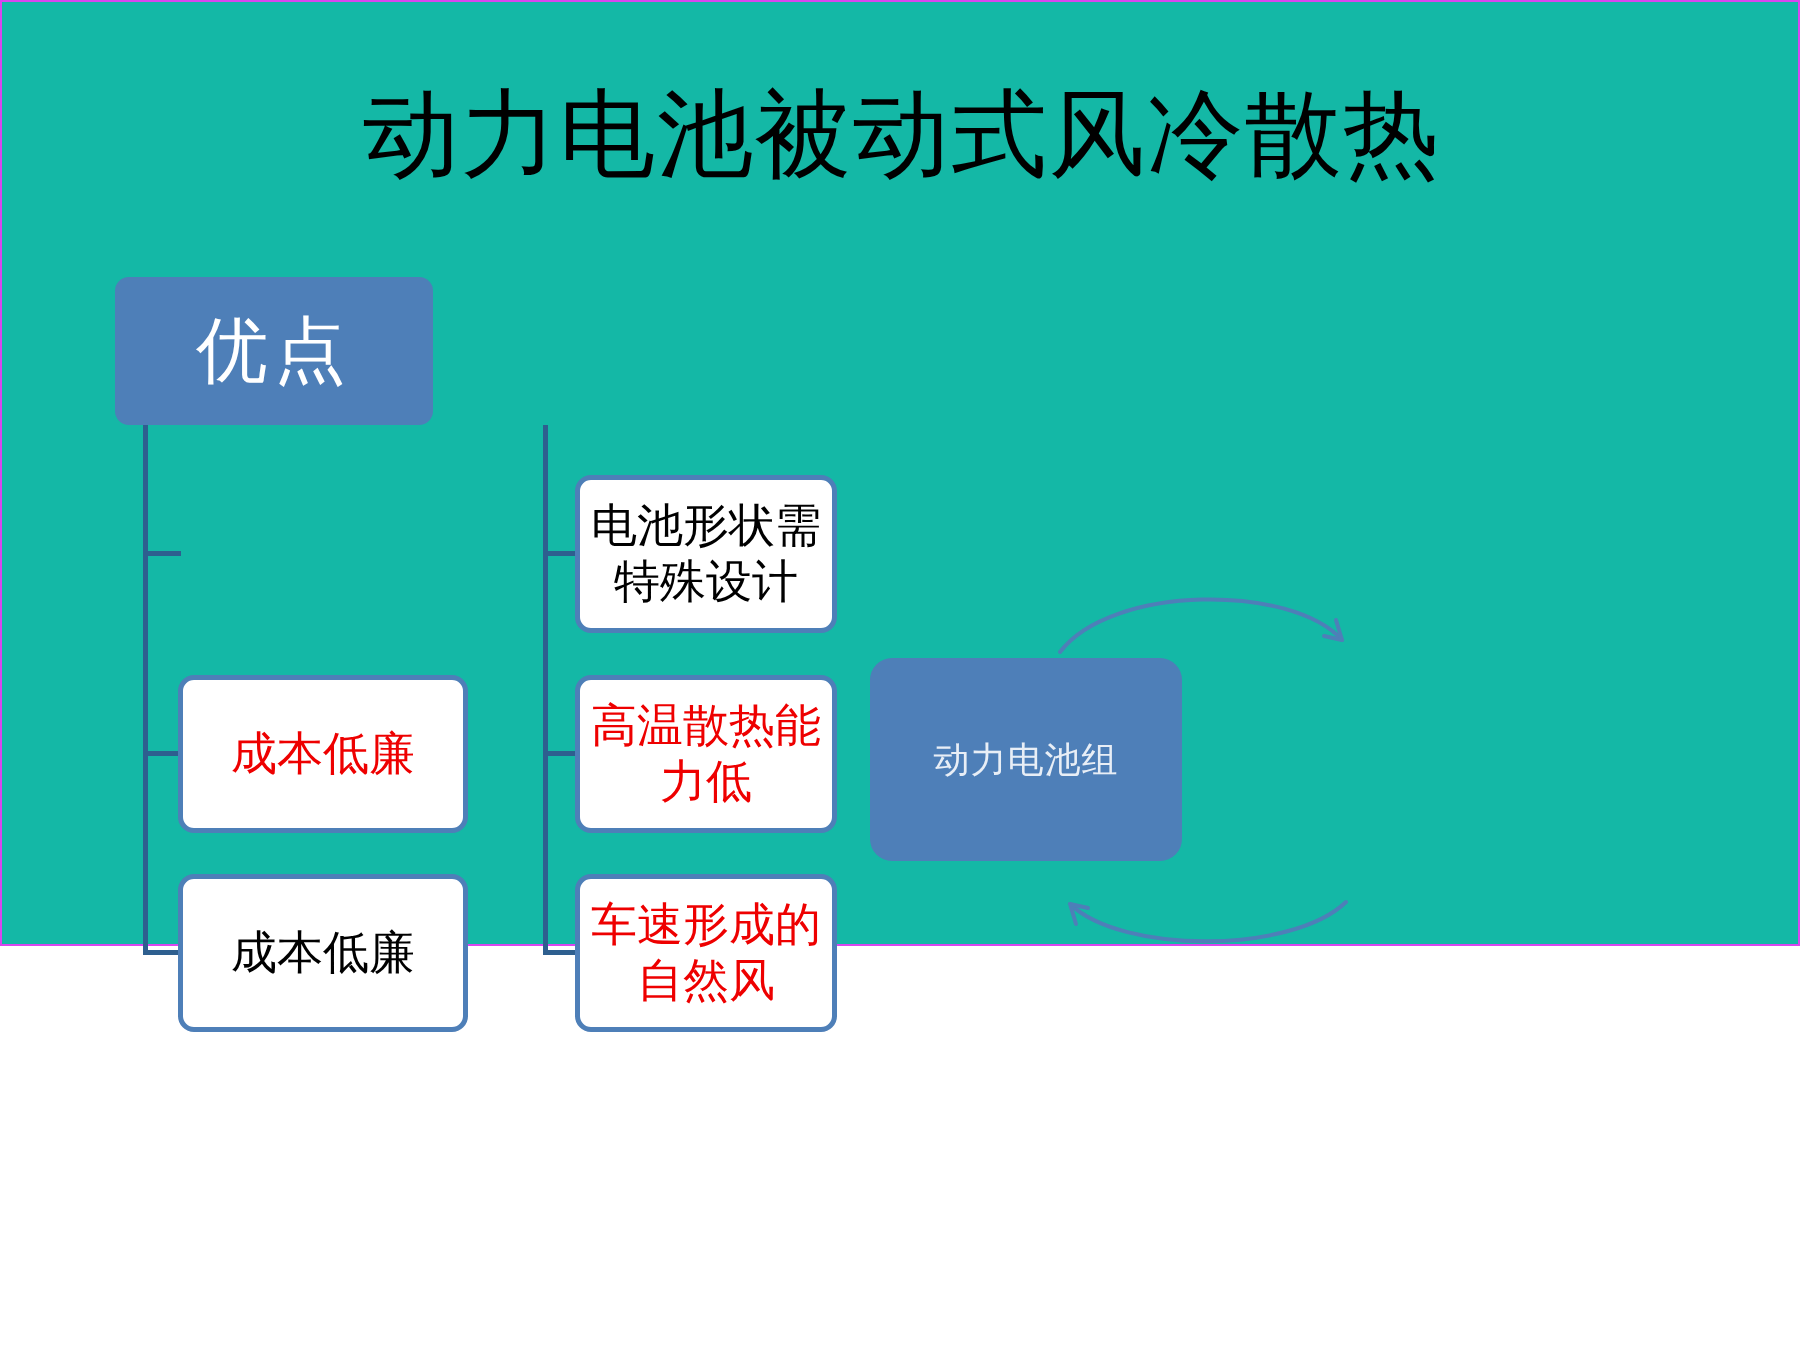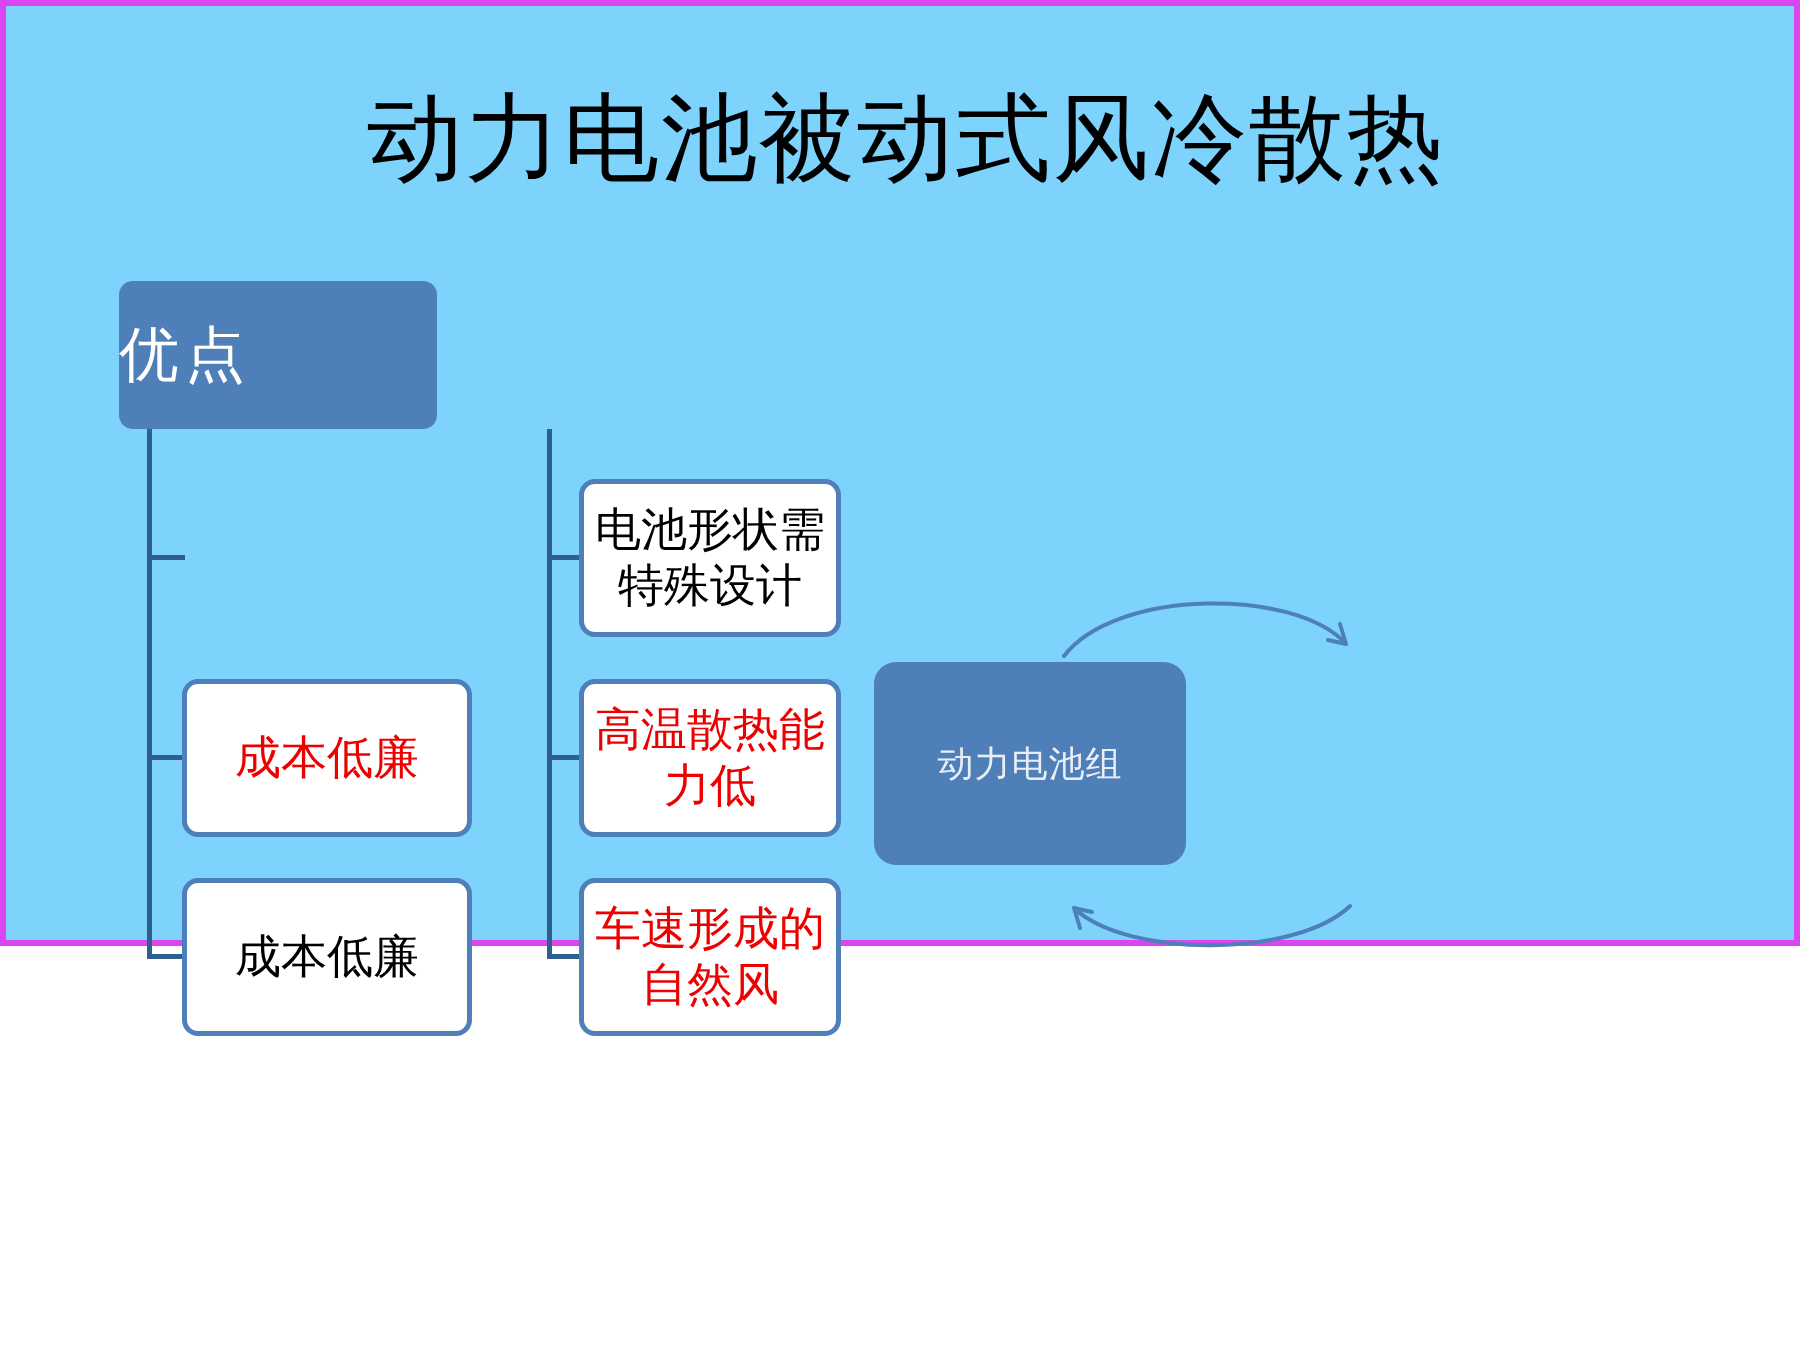--- a/index.html
+++ b/index.html
@@ -14,22 +14,22 @@
     overflow: hidden;
     font-family: "Liberation Serif", "DejaVu Serif", serif;
   }
 
   
   #slide {
     position: absolute;
     left: 0; top: 0;
     width: 1800px;
     height: 946px;
-    background: #7dd3fc;
-    border: 6px solid #d946ef;
+    background: #14b8a6;
+    border: 2px solid #d946ef;
     box-sizing: border-box;
   }
 
   
   #page-title {
     position: absolute;
     left: 0;
     top: 78px;
     width: 1800px;
     text-align: center;
@@ -40,24 +40,25 @@
     font-family: "Liberation Serif", "DejaVu Serif", serif;
     white-space: nowrap;
   }
 
   
   .col-header {
     position: absolute;
     background: #4e7fb8;
     border-radius: 14px;
     color: #ffffff;
-    font-size: 60px;
+    font-size: 72px;
     line-height: 1;
     display: flex;
     align-items: center;
+    justify-content: center;
     letter-spacing: 6px;
     box-sizing: border-box;
   }
   #header-advantages {
     left: 113px;
     top: 275px;
     width: 318px;
     height: 148px;
   }
   #header-disadvantages {

